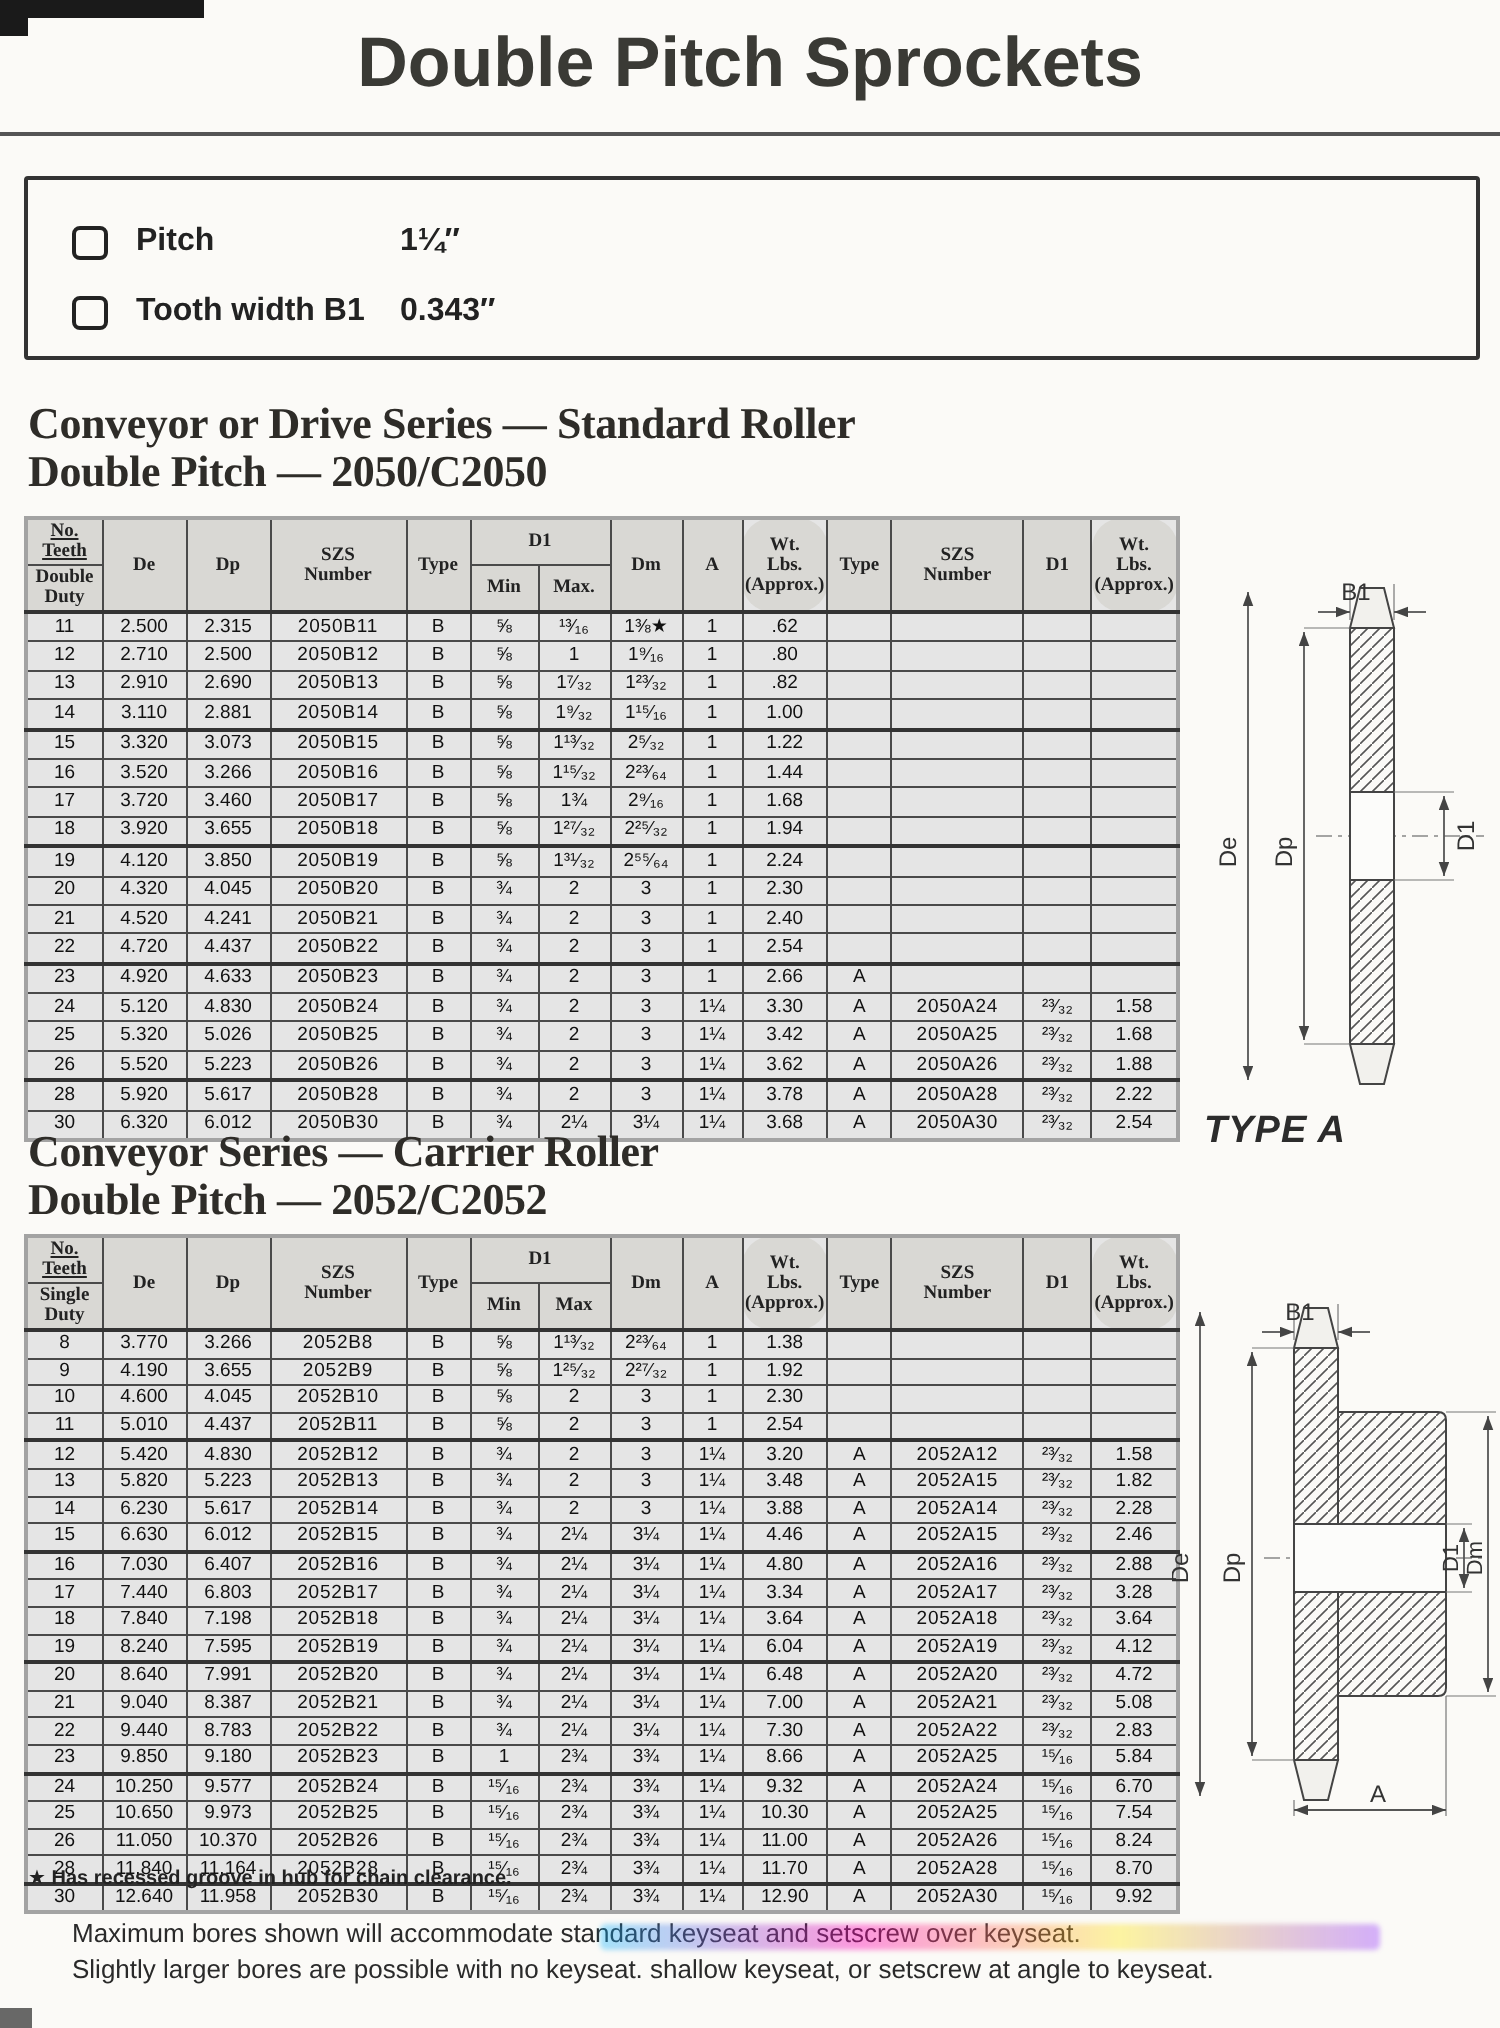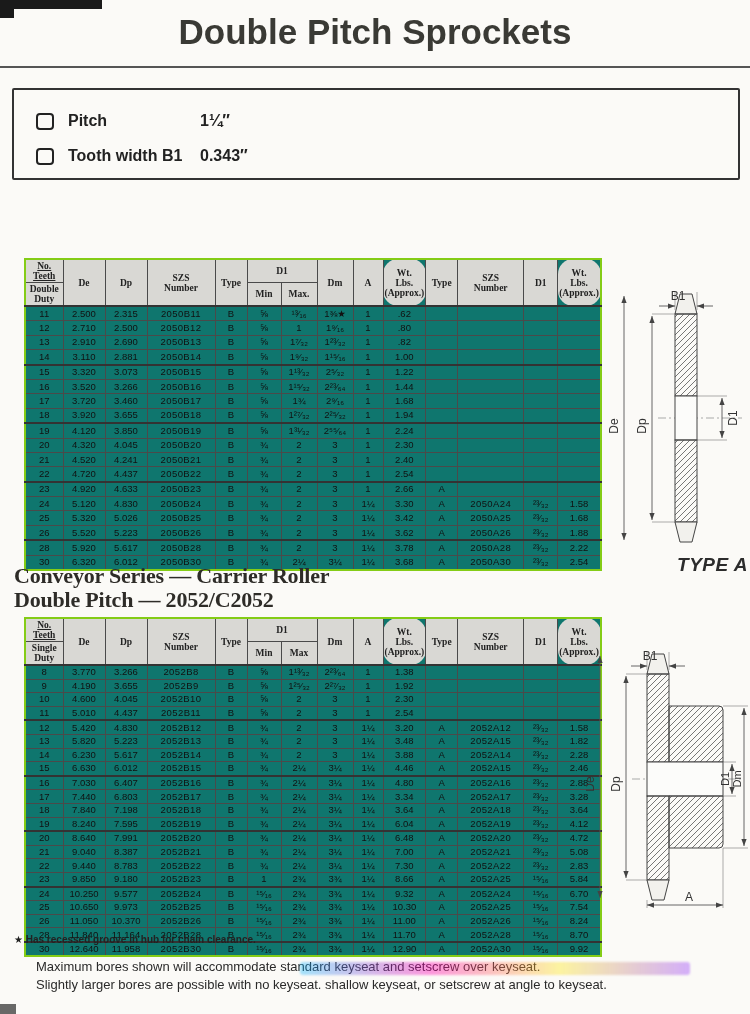--- a/index.html
+++ b/index.html
@@ -36,22 +36,22 @@
   
   .section-title{
     position:absolute;left:14px;width:600px;
     font-family:"Liberation Serif","DejaVu Serif",serif;
     font-weight:bold;color:#2e2c28;font-size:22px;line-height:24px;letter-spacing:-0.2px;
   }
   .sec1{top:200px;}
   .sec2{top:564px;}
   
   table.spec{
-    position:absolute;left:24px;border-collapse:collapse;
-    background:#0f766e;border:2px solid #84cc16;
+    position:absolute;left:12px;border-collapse:collapse;
+    background:#e5e5e5;border:2px solid #a3a3a3;
   }
   table.t1{top:258px;}
   table.t2{top:617px;}
   table.spec th,table.spec td{
     border:1px solid #4a4a4a;text-align:center;vertical-align:middle;
     padding:0 1px;
   }
   table.spec th{
     background:#d9d8d4;
     font-family:"Liberation Serif","DejaVu Serif",serif;
@@ -65,21 +65,21 @@
   .hdr-split{display:flex;flex-direction:column;width:100%;}
   .hdr-split .part{white-space:pre-line;padding:1px 0;}
   .hdr-split .part.top{border-bottom:1px solid #4a4a4a;text-decoration:underline;}
   .pre{white-space:pre-line;}
   .wt-hdr{font-size:8.5px;line-height:9px;border-radius:15px;}
   
   .diagram{position:absolute;}
   .diag-a{left:602px;top:288px;width:146px;}
   .diag-b{left:586px;top:648px;width:162px;}
   .diag-caption{
-    text-align:right;font-size:19px;font-style:italic;font-weight:bold;color:#2c2c2c;
+    text-align:left;font-size:19px;font-style:italic;font-weight:bold;color:#2c2c2c;
     margin-top:2px;letter-spacing:.5px;
   }
   svg .plate{fill:#f2f1ed;stroke:#444;stroke-width:1;}
   svg .hatched{stroke:#444;stroke-width:1;}
   svg .bore{fill:#fcfcfa;stroke:#444;stroke-width:1;}
   svg .dim{stroke:#555;stroke-width:0.9;fill:none;}
   svg .ext{stroke:#777;stroke-width:0.6;fill:none;}
   svg .cline{stroke:#888;stroke-width:0.7;stroke-dasharray:8 3 2 3;fill:none;}
   svg text{font-family:"Liberation Sans","DejaVu Sans",sans-serif;font-size:12px;fill:#333;}
   
@@ -106,20 +106,24 @@
       <div class="spec-label">Pitch</div>
       <div class="spec-value">1¼″</div>
     </div>
     <div class="spec-row r2">
       <div class="spec-bullet"></div>
       <div class="spec-label">Tooth width B1</div>
       <div class="spec-value">0.343″</div>
     </div>
   </div>
 
+  <div class="section-title sec1">
+    <div>Conveyor or Drive Series — Standard Roller</div>
+    <div>Double Pitch — 2050/C2050</div>
+  </div>
 
   <table class="spec t1">
     <colgroup>
       <col style="width:38px">
         <col style="width:42px">
         <col style="width:42px">
         <col style="width:68px">
       <col style="width:32px">
         <col style="width:34px">
         <col style="width:36px">

